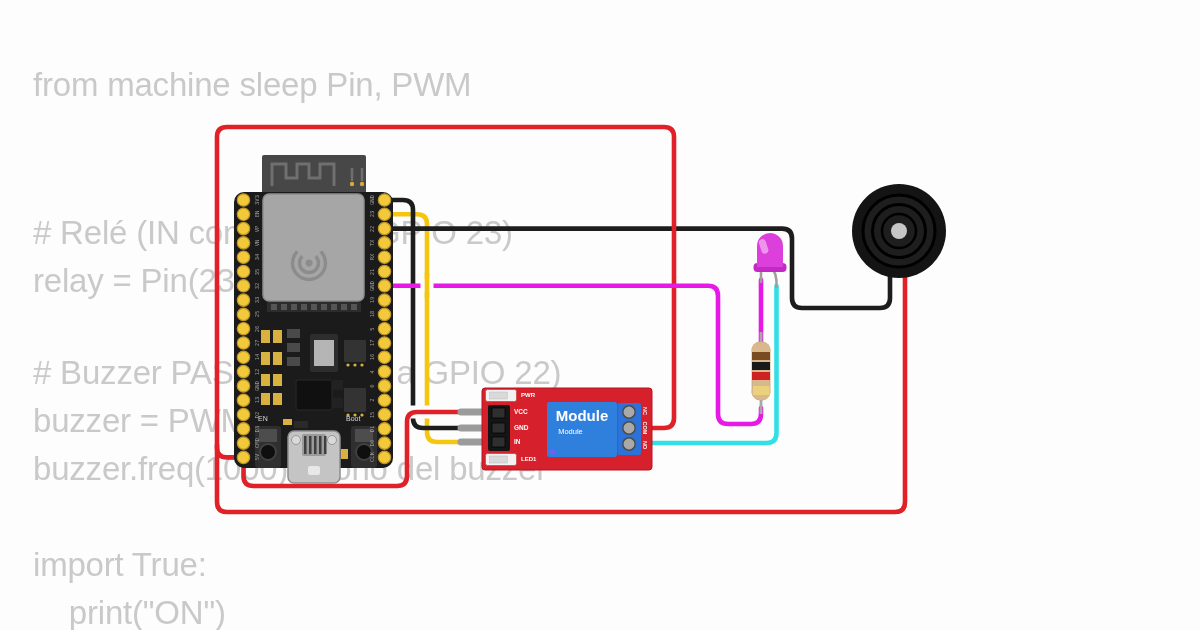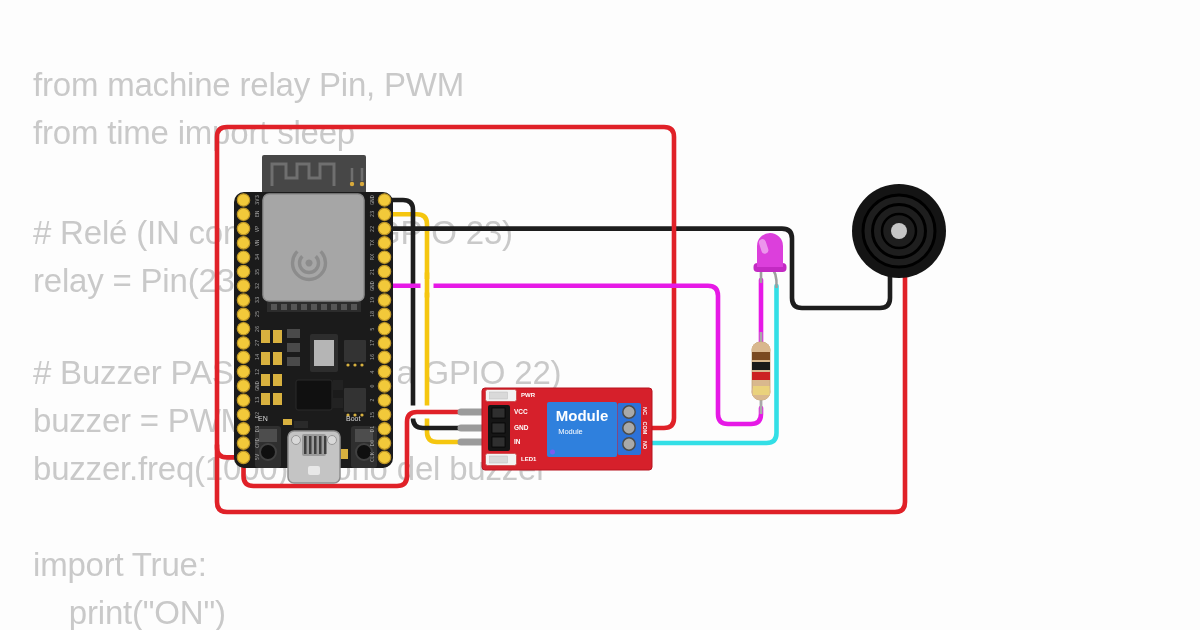--- a/index.html
+++ b/index.html
@@ -53,22 +53,21 @@
   .pinlab{position:absolute;transform:translate(-50%,-50%) rotate(-90deg);
     font-size:5.5px;color:#9a9a9a;white-space:nowrap;
     font-family:"DejaVu Sans Mono",monospace;}
 </style>
 </head>
 <body>
 
 <div id="canvas">
 
   <div class="code-layer">
-    <div class="code-line cl1">from machine relay Pin, PWM</div>
-    <div class="code-line cl2">from time import sleep</div>
+    <div class="code-line cl1">from machine sleep Pin, PWM</div>
     <div class="code-line cl3"># Relé (IN conectado a GPIO 23)</div>
     <div class="code-line cl4">relay = Pin(23, Pin.OUT)</div>
     <div class="code-line cl5"># Buzzer PASIVO (señal a GPIO 22)</div>
     <div class="code-line cl6">buzzer = PWM(Pin(22))</div>
     <div class="code-line cl7">buzzer.freq(1000) # tono del buzzer</div>
     <div class="code-line cl8">import True:</div>
     <div class="code-line cl9">    print("ON")</div>
   </div>
 
   <svg id="scene" width="1200" height="630" viewBox="0 0 1200 630">

